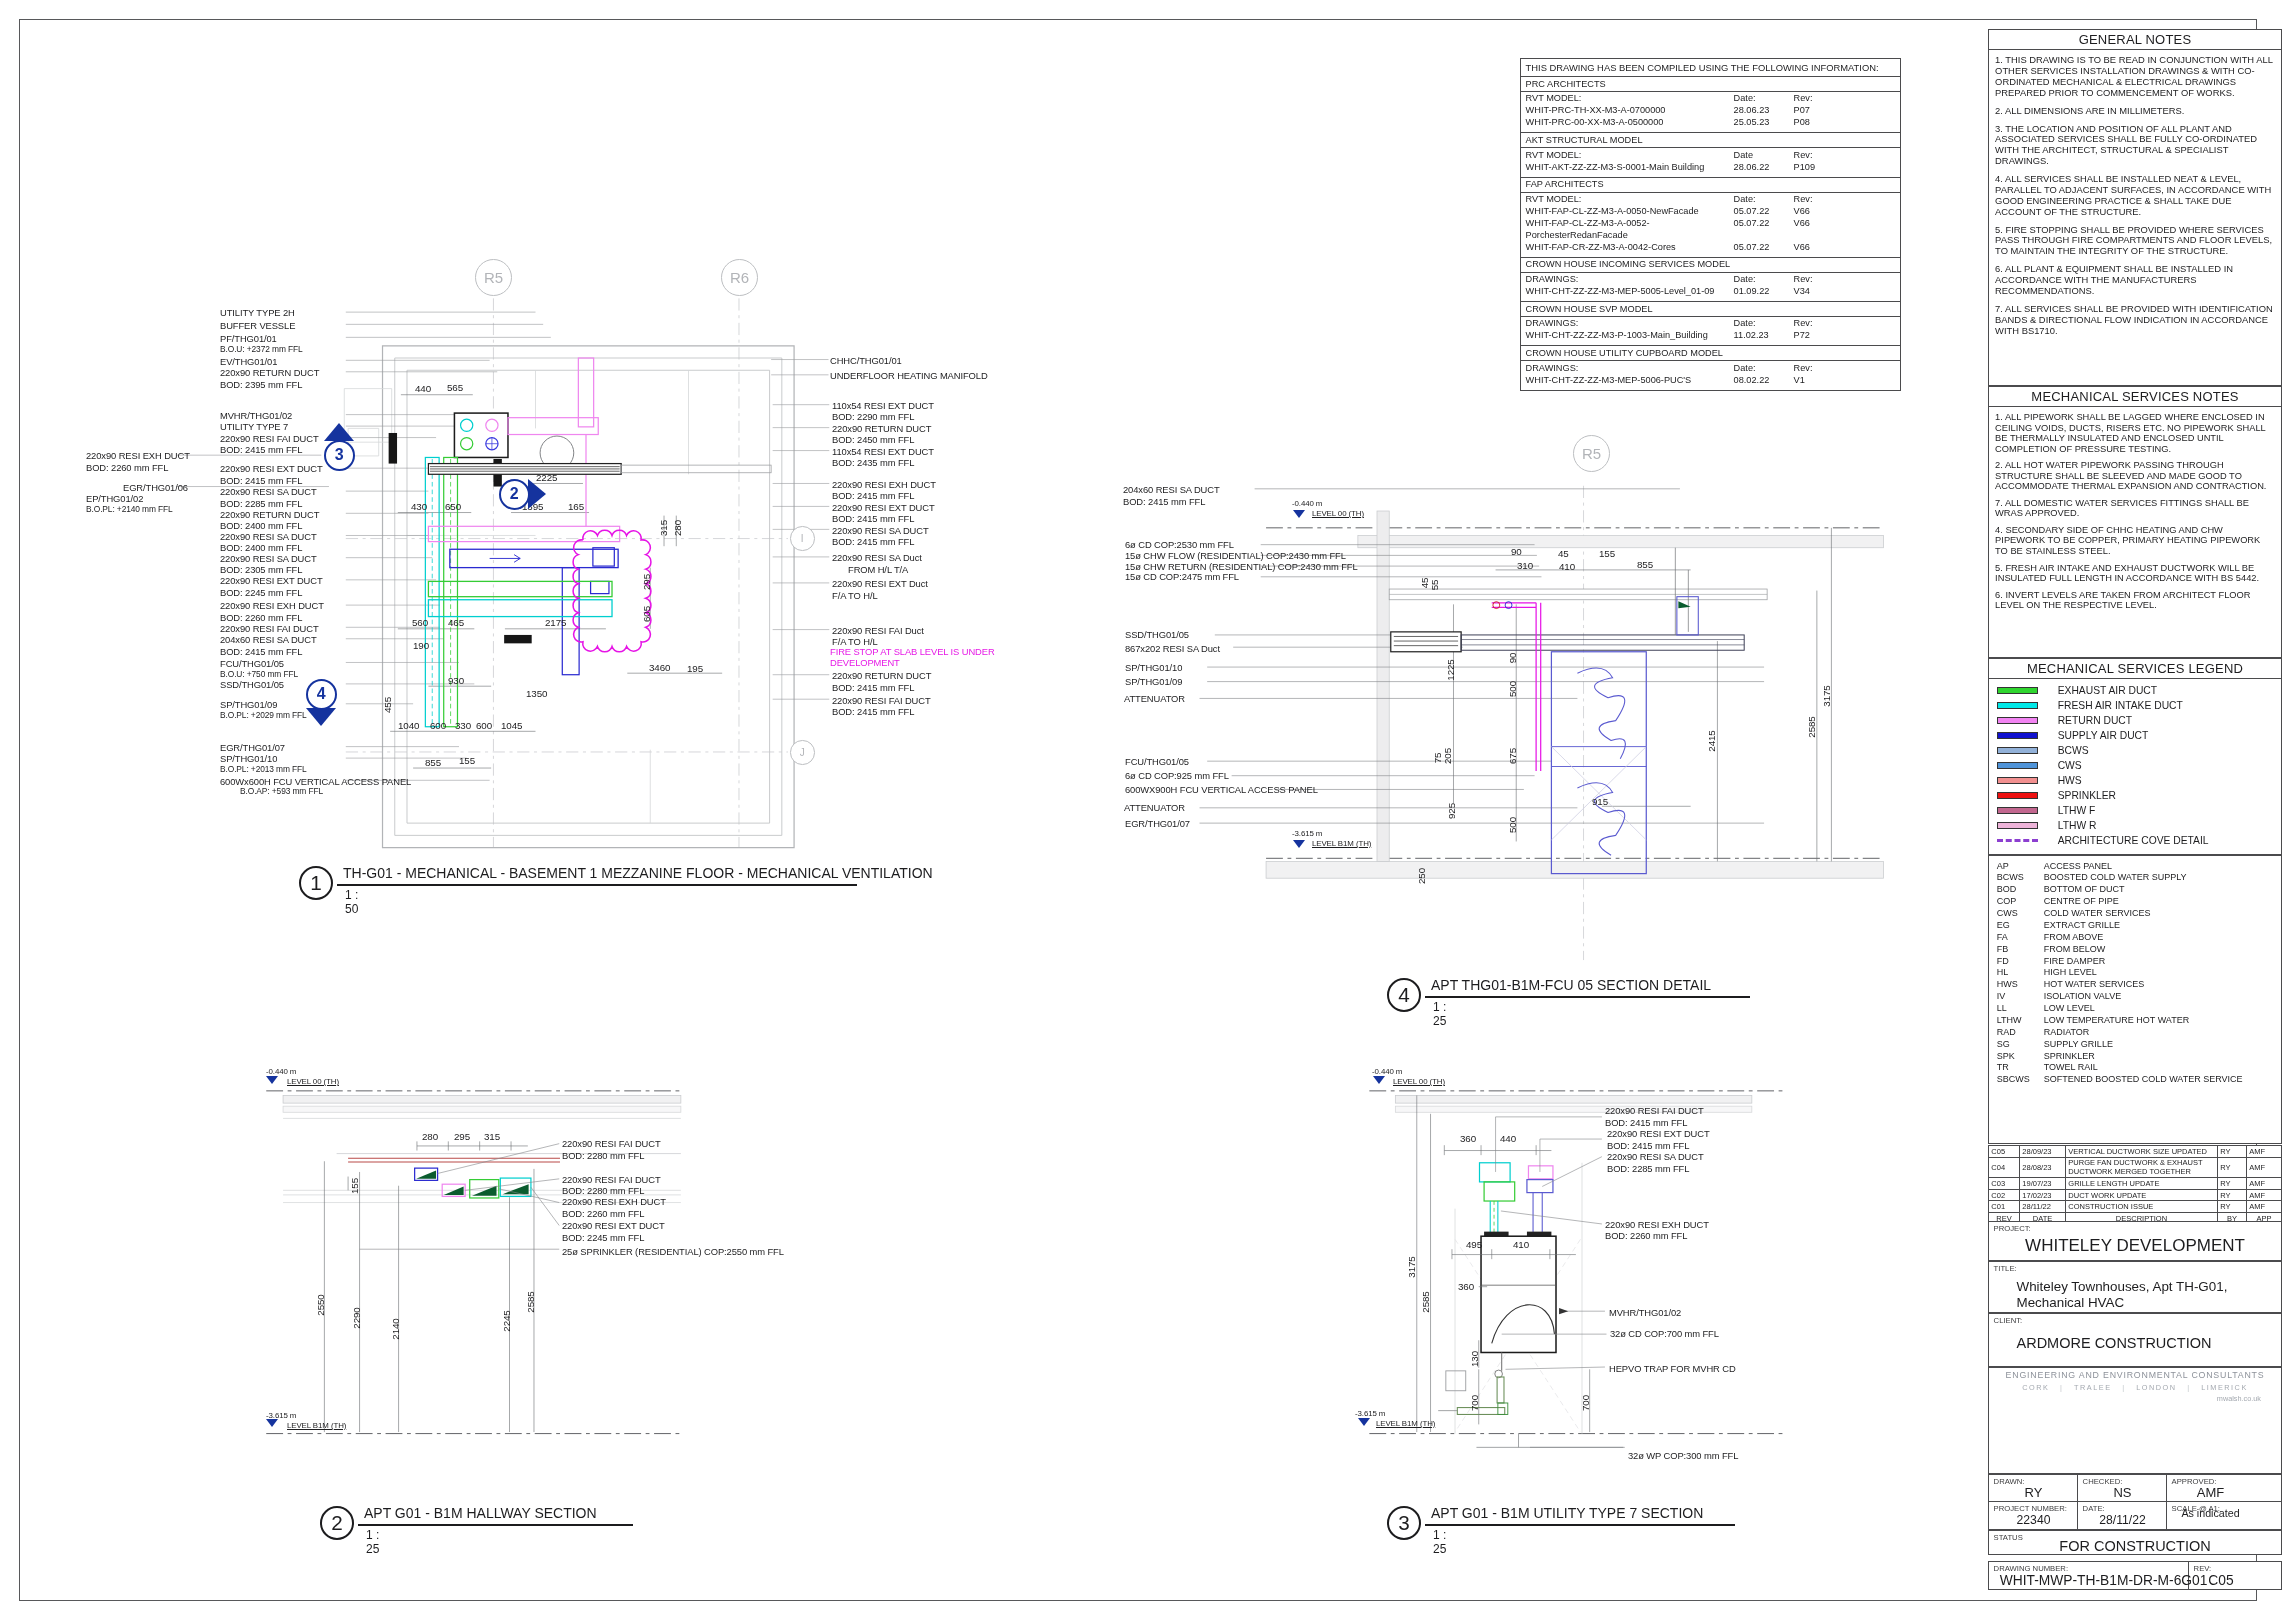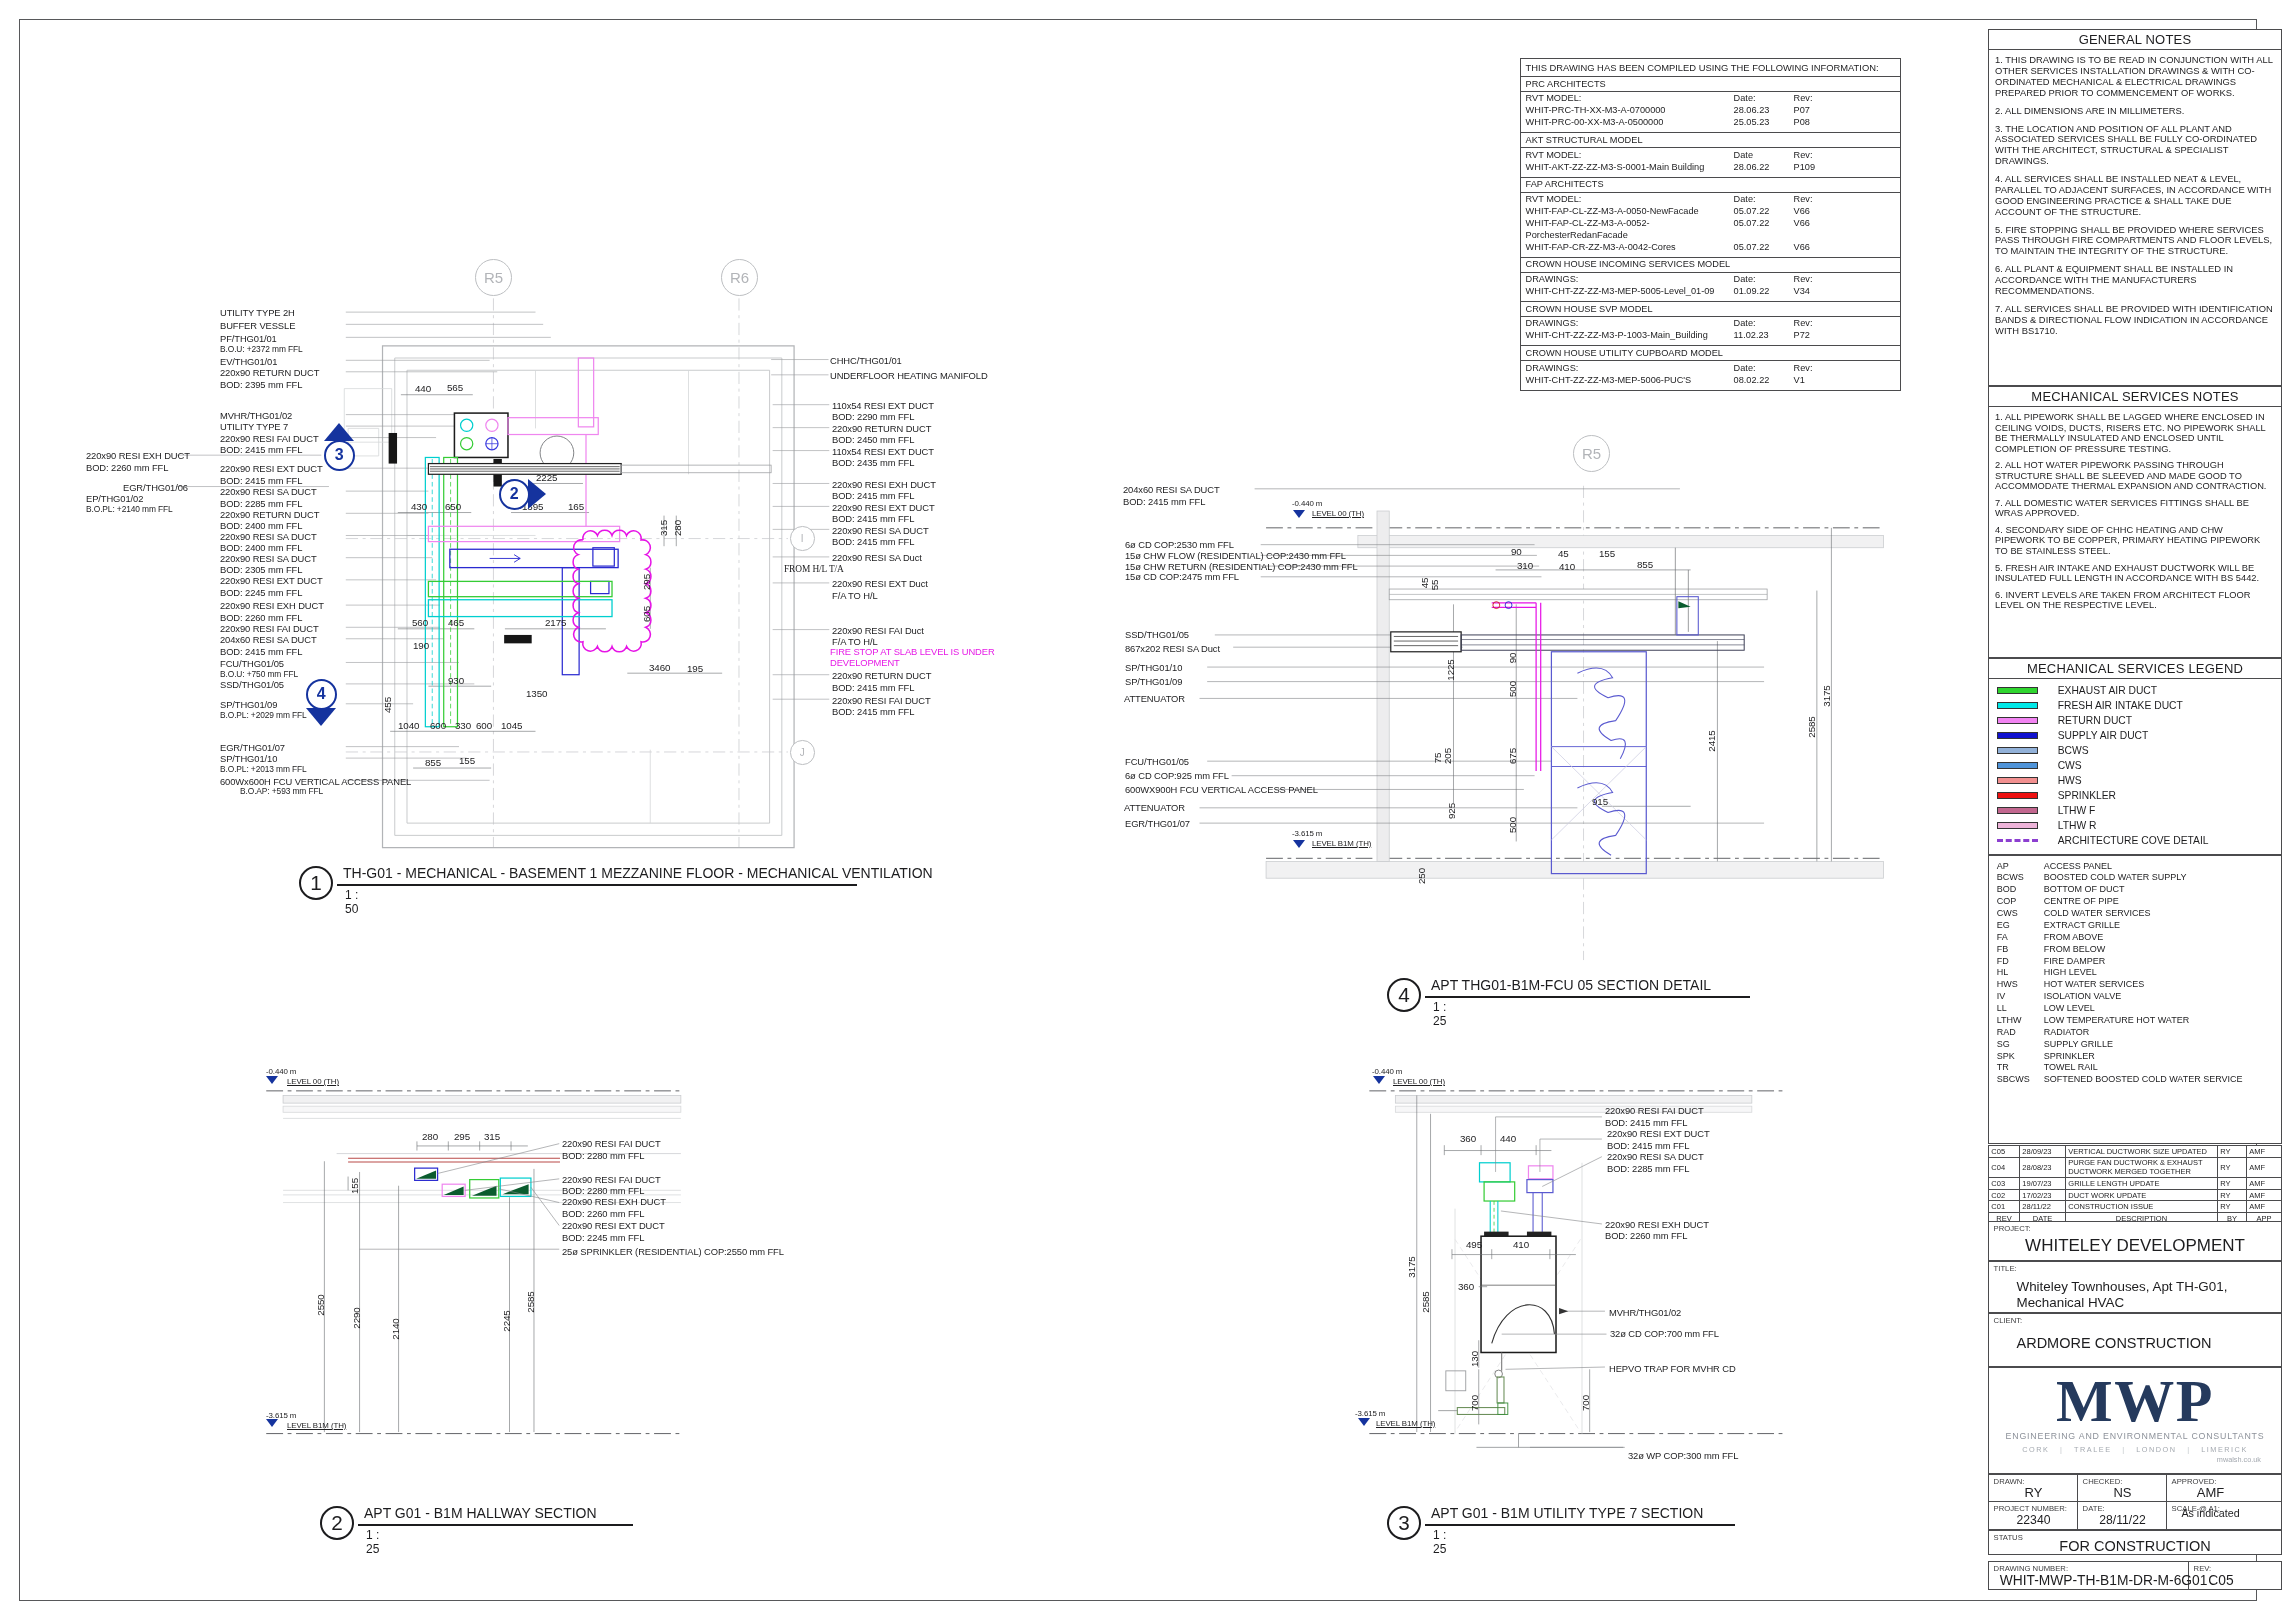--- a/index.html
+++ b/index.html
@@ -530,21 +530,20 @@
     <div style="position:absolute; left:27.5px; top:17px; font-size:13.4px;">Whiteley Townhouses, Apt TH-G01,</div>
     <div style="position:absolute; left:27.5px; top:33px; font-size:13.4px;">Mechanical HVAC</div>
   </div>
 
   <div class="panel" style="top:1313px; height:54px;">
     <div class="tb-label">CLIENT:</div>
     <div class="tb-big" style="top:21.4px; font-size:14.5px; text-align:left; left:27.5px;">ARDMORE CONSTRUCTION</div>
   </div>
 
   <div class="panel" style="top:1367px; height:107px;">
-    <div class="logo-name">MWP</div>
     <div class="logo-tag">ENGINEERING AND ENVIRONMENTAL CONSULTANTS</div>
     <div class="logo-off" id="logo-offices"><span>CORK</span><span class="sep">|</span><span>TRALEE</span><span class="sep">|</span><span>LONDON</span><span class="sep">|</span><span>LIMERICK</span></div>
     <div class="logo-web">mwalsh.co.uk</div>
   </div>
 
   <div class="panel" style="top:1474px; height:27.5px;">
     <div class="cell3" style="left:0; width:89px;">
       <div class="tb-label">DRAWN:</div>
       <div class="tb-big" style="top:10px; font-size:13px; width:89px;">RY</div>
     </div>
@@ -647,21 +646,21 @@
       <div class="ann" style="left: 832px; top: 435px;">BOD: 2450 mm FFL</div>
       <div class="ann" style="left: 832px; top: 447px;">110x54 RESI EXT DUCT</div>
       <div class="ann" style="left: 832px; top: 458px;">BOD: 2435 mm FFL</div>
       <div class="ann" style="left: 832px; top: 480px;">220x90 RESI EXH DUCT</div>
       <div class="ann" style="left: 832px; top: 491px;">BOD: 2415 mm FFL</div>
       <div class="ann" style="left: 832px; top: 503px;">220x90 RESI EXT DUCT</div>
       <div class="ann" style="left: 832px; top: 514px;">BOD: 2415 mm FFL</div>
       <div class="ann" style="left: 832px; top: 526px;">220x90 RESI SA DUCT</div>
       <div class="ann" style="left: 832px; top: 537px;">BOD: 2415 mm FFL</div>
       <div class="ann" style="left: 832px; top: 553px;">220x90 RESI SA Duct</div>
-      <div class="ann" style="left: 784px; top: 565px; font-family: Liberation Serif, serif;">FROM H/L T/A</div>
+      <div class="ann" style="left: 848px; top: 565px;">FROM H/L T/A</div>
       <div class="ann" style="left: 832px; top: 579px;">220x90 RESI EXT Duct</div>
       <div class="ann" style="left: 832px; top: 591px;">F/A TO H/L</div>
       <div class="ann" style="left: 832px; top: 626px;">220x90 RESI FAI Duct</div>
       <div class="ann" style="left: 832px; top: 637px;">F/A TO H/L</div>
       <div class="ann mag" style="left: 830px; top: 647px;">FIRE STOP AT SLAB LEVEL IS UNDER</div>
       <div class="ann mag" style="left: 830px; top: 658px;">DEVELOPMENT</div>
       <div class="ann" style="left: 832px; top: 671px;">220x90 RETURN DUCT</div>
       <div class="ann" style="left: 832px; top: 683px;">BOD: 2415 mm FFL</div>
       <div class="ann" style="left: 832px; top: 696px;">220x90 RESI FAI DUCT</div>
       <div class="ann" style="left: 832px; top: 707px;">BOD: 2415 mm FFL</div>

